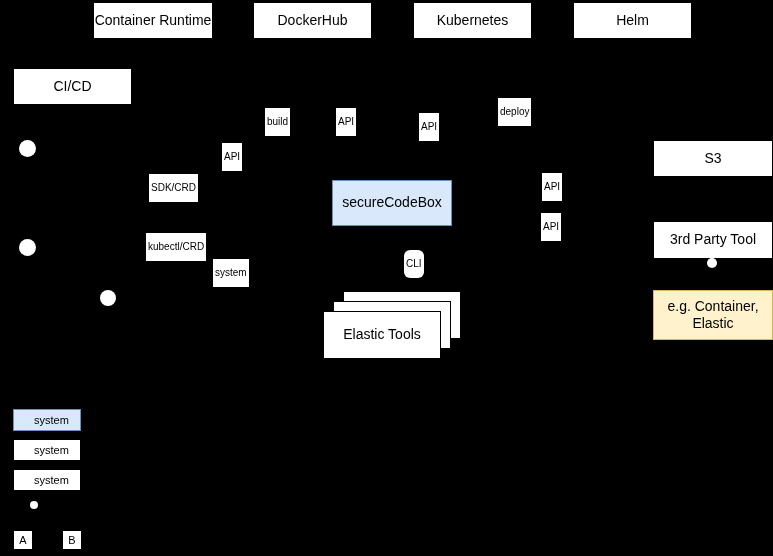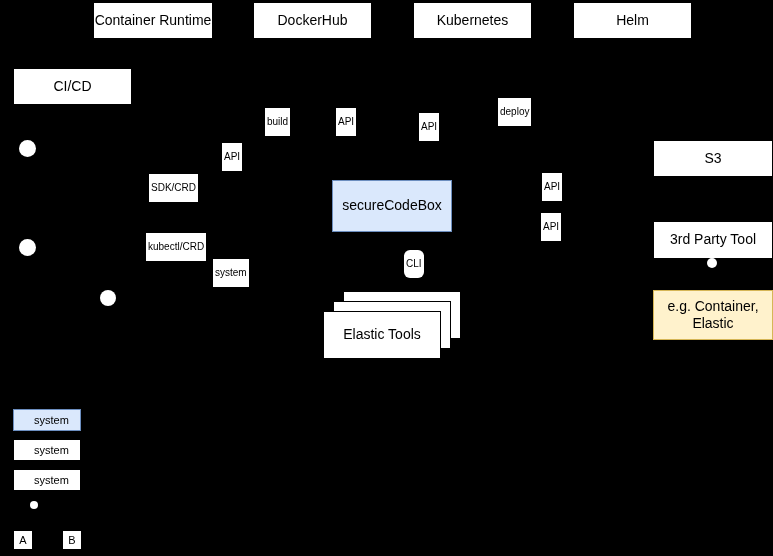--- a/index.html
+++ b/index.html
@@ -112,21 +112,21 @@
   </div>
 
   <div class="node" style="left:13px; top:68px; width:119px; height:37px;">
     <span>CI/CD</span>
   </div>
 
   <div class="dot" style="left:19px; top:140px; width:17px; height:17px;"></div>
   <div class="dot" style="left:19px; top:239px; width:17px; height:17px;"></div>
   <div class="dot" style="left:100px; top:290px; width:16px; height:16px;"></div>
 
-  <div class="node accent" style="left:332px; top:180px; width:120px; height:52px;">
+  <div class="node accent" style="left:332px; top:180px; width:120px; height:46px;">
     <span>secureCodeBox</span>
   </div>
 
   <div class="stack-card" style="left:343px; top:291px; width:118px; height:48px;"></div>
   <div class="stack-card" style="left:333px; top:301px; width:118px; height:48px;"></div>
   <div class="node" style="left:323px; top:311px; width:118px; height:48px;">
     <span>Elastic Tools</span>
   </div>
 
   <div class="node" style="left:653px; top:140px; width:120px; height:37px;">

